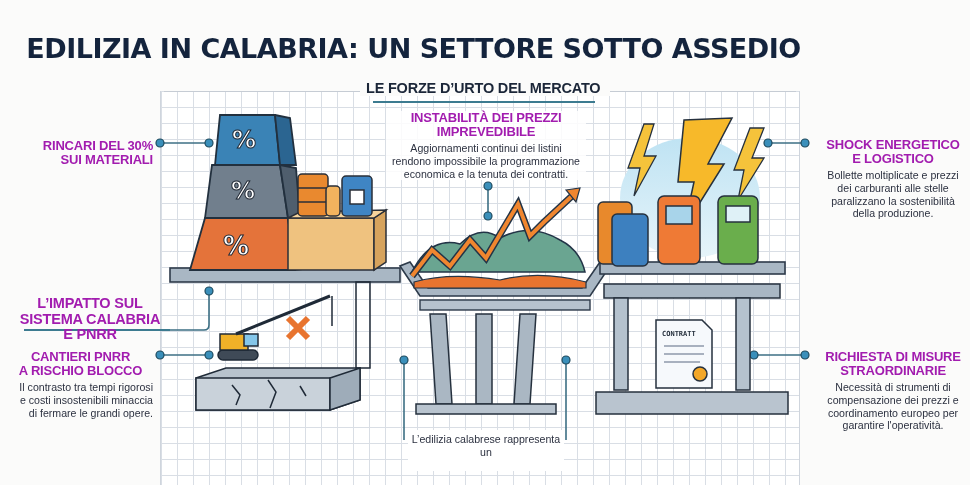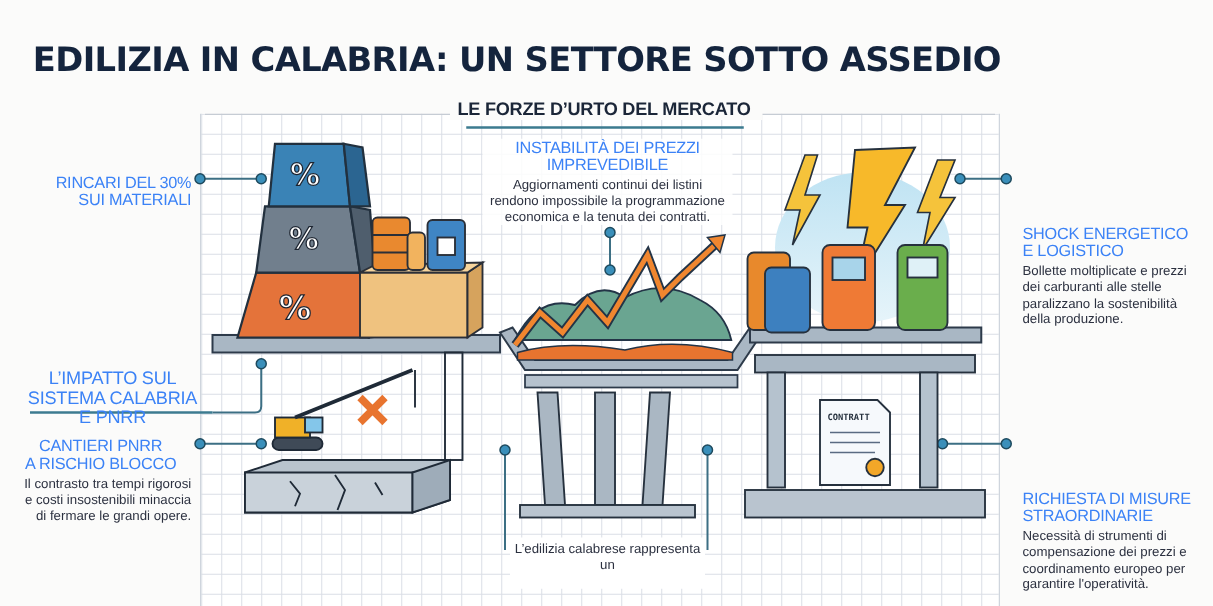--- a/index.html
+++ b/index.html
@@ -20,25 +20,25 @@
     border-left: 1px solid #cfd5dd; border-right: 1px solid #cfd5dd;
   }
   .subhead {
     position: absolute; left: 360px; top: 80px; width: 250px; 
     font-weight: 700; font-size: 14.5px; color: #1b2638; background: #fbfbfa; padding: 0 6px;
     font-family: "Liberation Sans", sans-serif; letter-spacing: -0.2px;
   }
   .subhead-line { position: absolute; left: 164px; top: 91px; width: 632px; height: 1px; background: #c6ccd4; }
   .subhead-underline { position: absolute; left: 373px; top: 101px; width: 222px; height: 2px; background: #3c7b90; }
   .block { position: absolute; font-family: "Liberation Sans", sans-serif; }
-  .block h3 { font-size: 13px; font-weight: 400; line-height: 14px; color: #3b82f6; letter-spacing: -0.2px; }
+  .block h3 { font-size: 13px; font-weight: 700; line-height: 14px; color: #a21caf; letter-spacing: -0.2px; }
   .block p { font-size: 10.6px; line-height: 12.8px; color: #2c3140; margin-top: 3px; }
   .right-align { text-align: right; }
   .center-align { text-align: center; }
-  .left-align { text-align: left; margin-top: 42px; }
+  .left-align { text-align: center; }
   .big-h { font-size: 14.5px !important; line-height: 15.5px !important; }
   svg.art { position: absolute; left: 0; top: 0; }
   .text-bg { background: rgba(255,255,255,0.85); }
 </style>
 </head>
 <body>
 
 <div class="grid"></div>
 <div class="subhead-line"></div>
 

